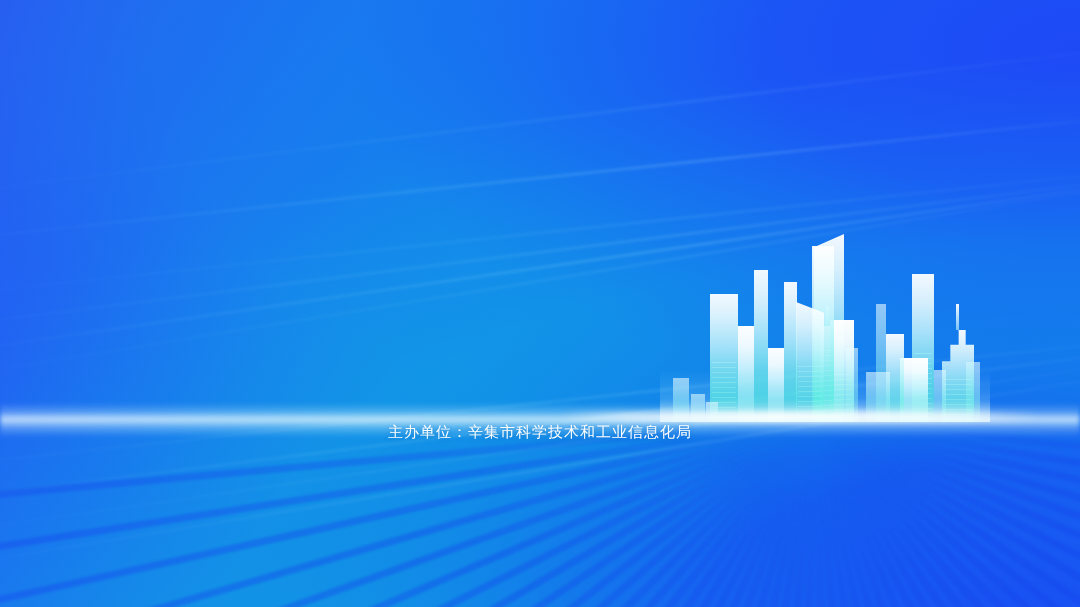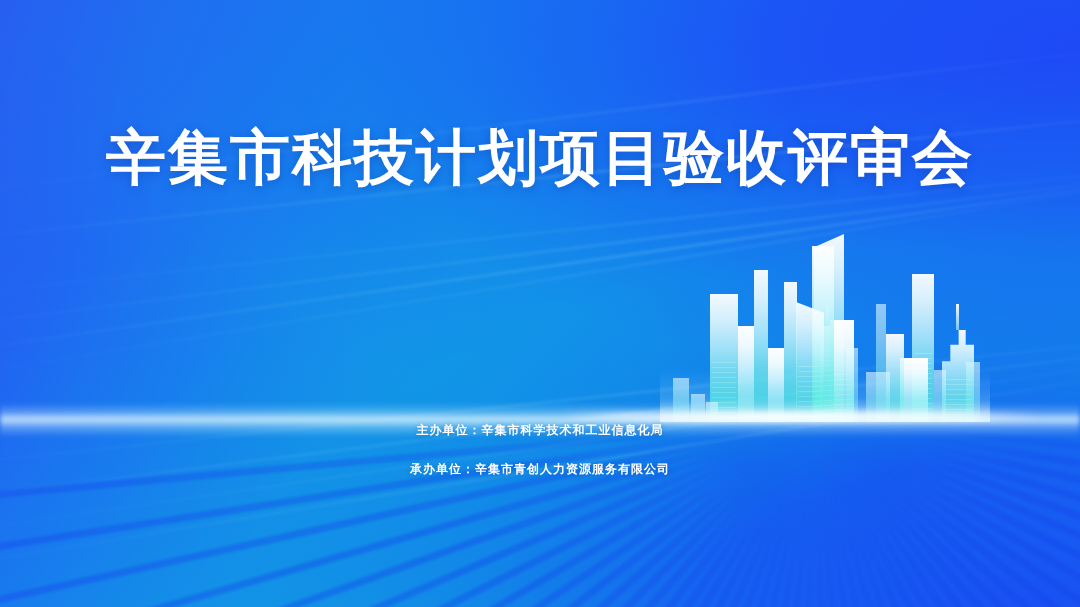--- a/index.html
+++ b/index.html
@@ -250,22 +250,22 @@
     white-space:nowrap;
   }
   .orgs{
     position:absolute;
     left:0;right:0;
     top:424px;
     text-align:center;
   }
   .org-line{
     color:#ffffff;
-    font-size:12px;
-    font-weight:bold;
+    font-size:15px;
+    font-weight:normal;
     letter-spacing:1px;
     line-height:1.0;
     text-shadow:0 1px 5px rgba(10,80,160,0.35);
     white-space:nowrap;
   }
   .org-line + .org-line{ margin-top:27px; }
 </style>
 </head>
 <body>
 
@@ -395,21 +395,19 @@
       <div class="bld" style="left: 50px; width: 28px; height: 128px;"></div>
       <div class="bld dim" style="left: 46px; width: 12px; height: 20px;"></div>
       <div class="bld dim" style="left: 31px; width: 14px; height: 28px;"></div>
       <div class="bld dim" style="left: 13px; width: 16px; height: 44px;"></div>
     <div class="skyline-fade"></div>
   </div>
 
   <div class="horizon"></div>
   <div class="horizon-core"></div>
 
-  <div class="title">辛集市科技计划项目验收评审会</div>
 
 
   <div class="orgs">
     <div class="org-line">主办单位：辛集市科学技术和工业信息化局</div>
-    <div class="org-line">承办单位：辛集市青创人力资源服务有限公司</div>
   </div>
 
 </div>
 
 </body></html>

